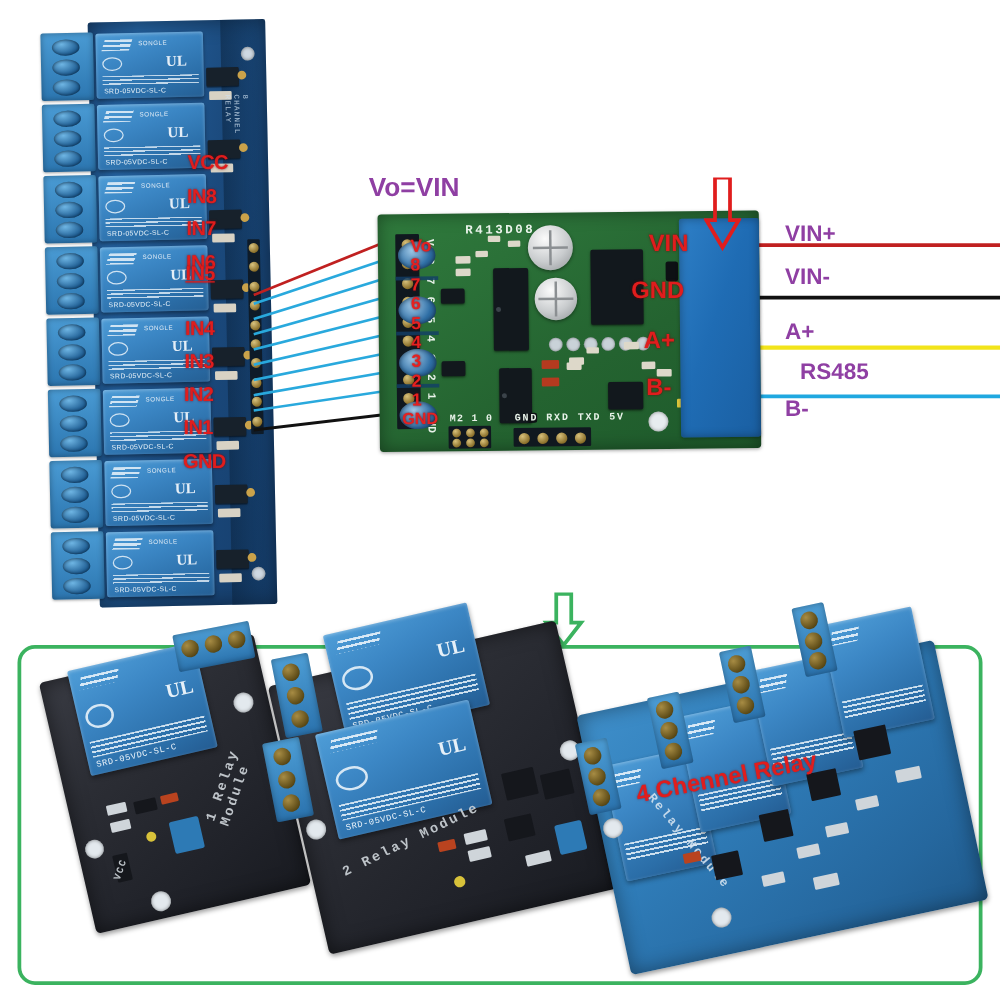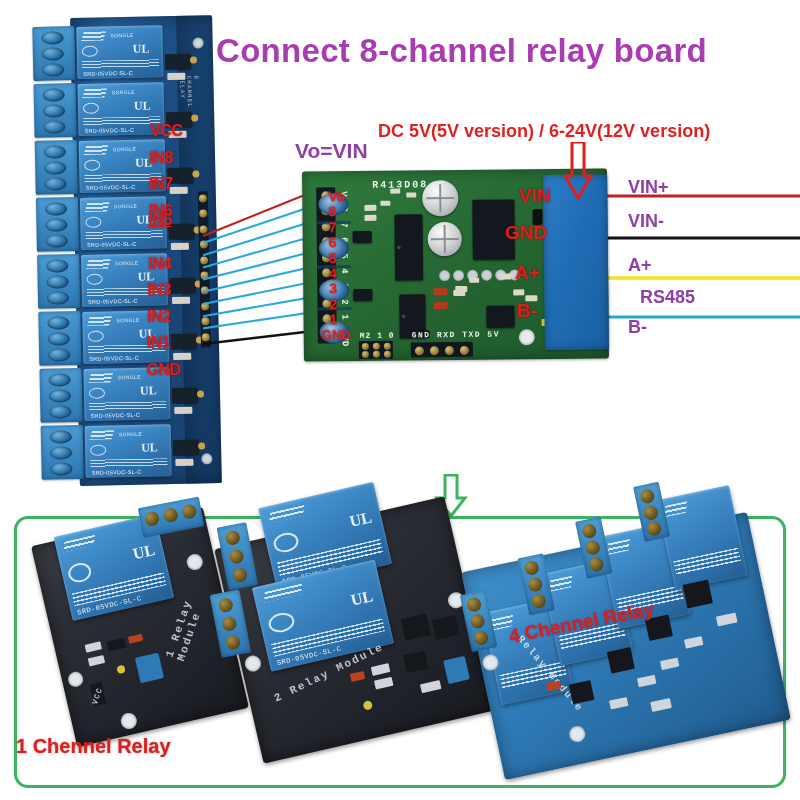--- a/index.html
+++ b/index.html
@@ -157,21 +157,20 @@
 
   .modcap{position:absolute;color:#e01d1d;font-weight:bold;font-size:20px;
           text-shadow:0 0 2px rgba(110,0,0,.5);white-space:nowrap;}
   #cap4{color:#e01d1d;font-size:19px;}
 </style>
 </head>
 <body>
 
 <div id="stage">
 
-  <div class="txt" id="title">Connect 8-channel relay board</div>
 
   <div id="board8">
     <div class="b8-pcb"></div>
     <div id="b8-terms">
         <div class="b8-term" style="top: 8px;">
           <div class="b8-screw" style="top: 5px;"></div>
           <div class="b8-screw" style="top: 21px;"></div>
           <div class="b8-screw" style="top: 37px;"></div>
         </div>
         <div class="b8-term" style="top: 65px;">
@@ -471,21 +470,20 @@
     </div>
 
   <div id="g-termlabels">
       <div class="g-lbl" style="left: 519px; top: 185px;">VIN</div>
       <div class="g-lbl" style="left: 505px; top: 222px;">GND</div>
       <div class="g-lbl" style="left: 515px; top: 262px;">A+</div>
       <div class="g-lbl" style="left: 517px; top: 300px;">B-</div>
     </div>
 
   <div class="txt" id="voVin">Vo=VIN</div>
-  <div class="txt" id="dc5v">DC 5V(5V version) / 6-24V(12V version)</div>
 
   <svg class="abs" style="left:563px;top:142px;" width="30" height="60">
     <polygon points="9,0 21,0 21,34 28,34 15,56 2,34 9,34" fill="none" stroke="#e01d1d" stroke-width="3"></polygon>
   </svg>
 
   <div class="txt" id="vinp">VIN+</div>
   <div class="txt" id="vinm">VIN-</div>
   <div class="txt" id="aplus">A+</div>
   <div class="txt" id="rs485">RS485</div>
   <div class="txt" id="bminus">B-</div>
@@ -517,21 +515,20 @@
     <div class="silk-dark" style="left:96px;top:96px;transform:rotate(-58deg);">1 Relay Module</div>
     <div class="smd-l" style="left:30px;top:108px;width:16px;height:8px;"></div>
     <div class="smd-l" style="left:30px;top:122px;width:16px;height:8px;"></div>
     <div class="smd-d" style="left:52px;top:110px;width:18px;height:10px;"></div>
     <div class="smd-r" style="left:74px;top:110px;width:14px;height:7px;"></div>
     <div class="smd-b" style="left:76px;top:132px;width:24px;height:26px;border-radius:2px;"></div>
     <div class="smd-y" style="left:56px;top:136px;width:8px;height:8px;border-radius:50%;"></div>
     <div class="smd-d" style="left:26px;top:148px;width:12px;height:22px;"></div>
     <div class="silk-dark" style="left:22px;top:156px;font-size:8px;letter-spacing:1px;transform:rotate(-58deg);">VCC</div>
   </div>
-  <div class="modcap" style="left:16px;top:735px;">1 Chennel Relay</div>
 
   <div class="mod" style="left:236px;top:520px;width:236px;height:220px;transform:rotate(-13deg);">
     <div class="mod-pcb dark-pcb"></div>
     <div class="relaycan" style="left:52px;top:-30px;width:118px;height:84px;">
       <span class="s1"></span>
         <span class="s2"></span>
         <span class="s3">UL</span>
         <span class="s4"></span>
         <span class="s5">SRD-05VDC-SL-C</span>
     </div>

